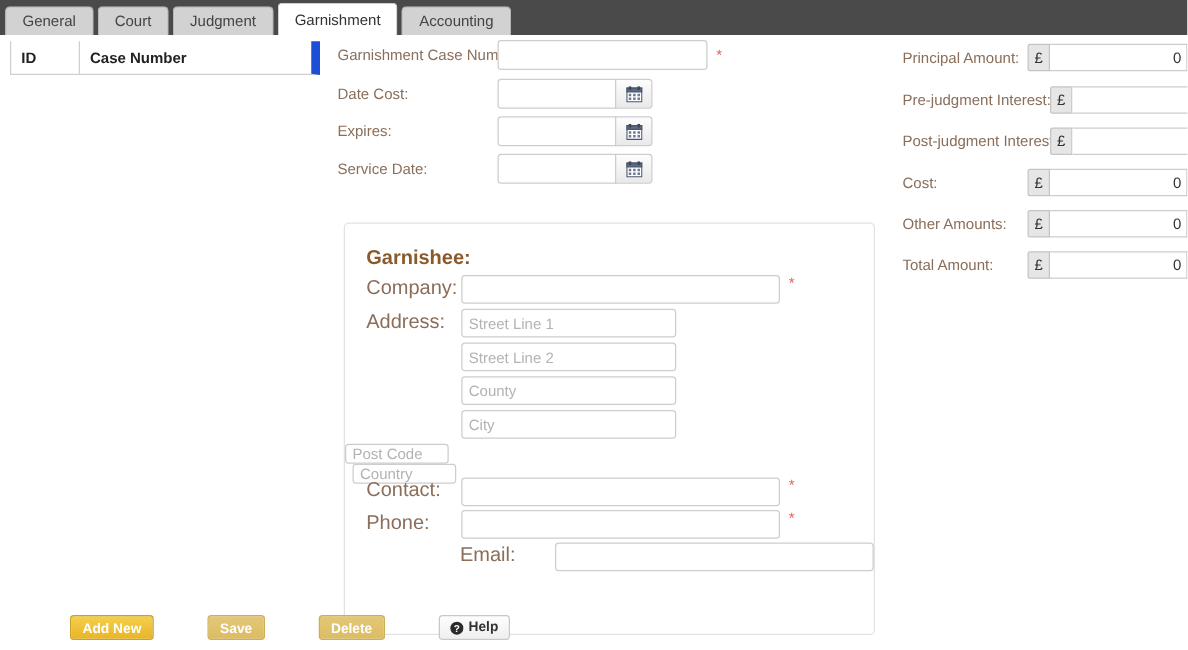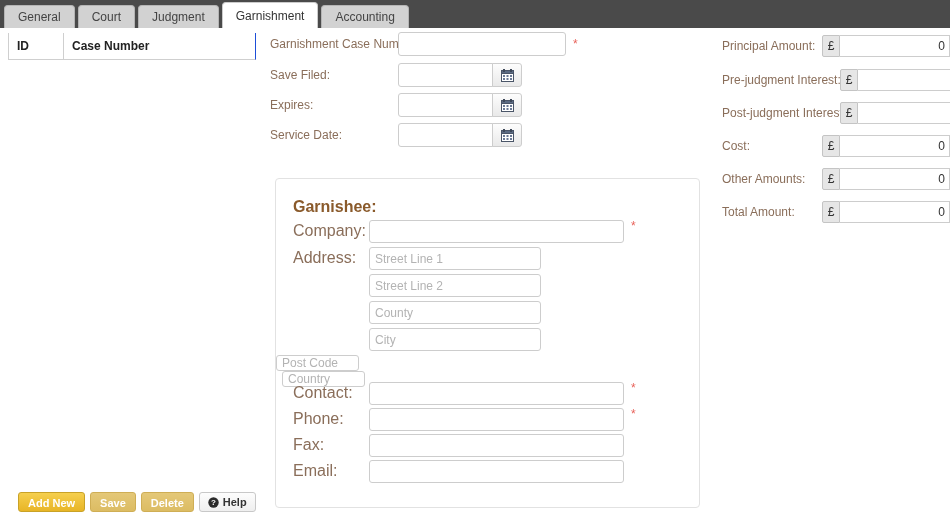--- a/index.html
+++ b/index.html
@@ -61,21 +61,21 @@
     left: 8px;
     top: 5px;
     width: 248px;
     height: 26px;
   }
   .grid-header {
     display: flex;
     height: 26px;
     border-bottom: 1px solid #cfcfcf;
     border-left: 1px solid #cfcfcf;
-    border-right: 1px solid #1d4ed8;
+    border-right: 7px solid #1d4ed8;
   }
   .grid-col {
     display: flex;
     align-items: center;
     font-weight: bold;
     font-size: 12px;
     color: #222222;
     padding-left: 8px;
     box-sizing: border-box;
   }
@@ -239,20 +239,21 @@
     margin-right: 5px;
     border-radius: 3px;
     font-size: 11px;
     font-weight: bold;
     color: #ffffff;
     border: 1px solid #c9a227;
     background: linear-gradient(to bottom, #f5cf4e, #e8b526);
     cursor: pointer;
     box-sizing: border-box;
     white-space: nowrap;
+    margin-left: 38px;
   }
   .btn.muted {
     background: linear-gradient(to bottom, #e4c878, #dcbc63);
     border-color: #cfae55;
     color: #ffffff;
   }
   .btn.help {
     background: linear-gradient(to bottom, #fdfdfd, #efefef);
     border: 1px solid #c8c8c8;
     color: #333333;
@@ -285,21 +286,21 @@
 
   <div class="form-col">
 
     <div class="frow" style="height:32px;">
       <div class="flabel" style="width:128px;">Garnishment Case Number:</div>
       <input class="finput" type="text" style="width: 168px; height: 24px;" value="">
       <span class="req">*</span>
     </div>
 
     <div class="frow">
-      <div class="flabel" style="width:128px;">Save Filed:</div>
+      <div class="flabel" style="width:128px;">Date Cost:</div>
       <div class="datewrap">
         <input class="finput" type="text" style="width: 95px; height: 24px; border-radius: 3px 0px 0px 3px;" value="">
         <div class="cal-btn">
           <svg width="13" height="13" viewBox="0 0 13 13" aria-hidden="true">
             <rect x="0.5" y="1.5" width="12" height="11" fill="#ffffff" stroke="#4a5568"></rect>
             <rect x="0.5" y="1.5" width="12" height="3" fill="#5b6b84" stroke="#4a5568"></rect>
             <rect x="2" y="0" width="2" height="3" fill="#3d4758"></rect>
             <rect x="9" y="0" width="2" height="3" fill="#3d4758"></rect>
             <rect x="2" y="6" width="2" height="2" fill="#6b7a96"></rect>
             <rect x="5.5" y="6" width="2" height="2" fill="#6b7a96"></rect>
@@ -397,26 +398,22 @@
         <input class="finput" type="text" style="width: 255px; height: 23px;" value="">
         <span class="req">*</span>
       </div>
 
       <div class="g-row" style="height:26px;">
         <div class="g-label">Phone:</div>
         <input class="finput" type="text" style="width: 255px; height: 23px;" value="">
         <span class="req">*</span>
       </div>
 
-      <div class="g-row" style="height:26px;">
-        <div class="g-label">Fax:</div>
-        <input class="finput" type="text" style="width: 255px; height: 23px;" value="">
-      </div>
-
-      <div class="g-row" style="height:26px;">
+
+      <div class="g-row" style="height:26px;justify-content:flex-end;">
         <div class="g-label">Email:</div>
         <input class="finput" type="text" style="width: 255px; height: 23px;" value="">
       </div>
 
     </div>
   </div>
 
   <div class="amounts">
 
     <div class="arow" style="height:35px;">

